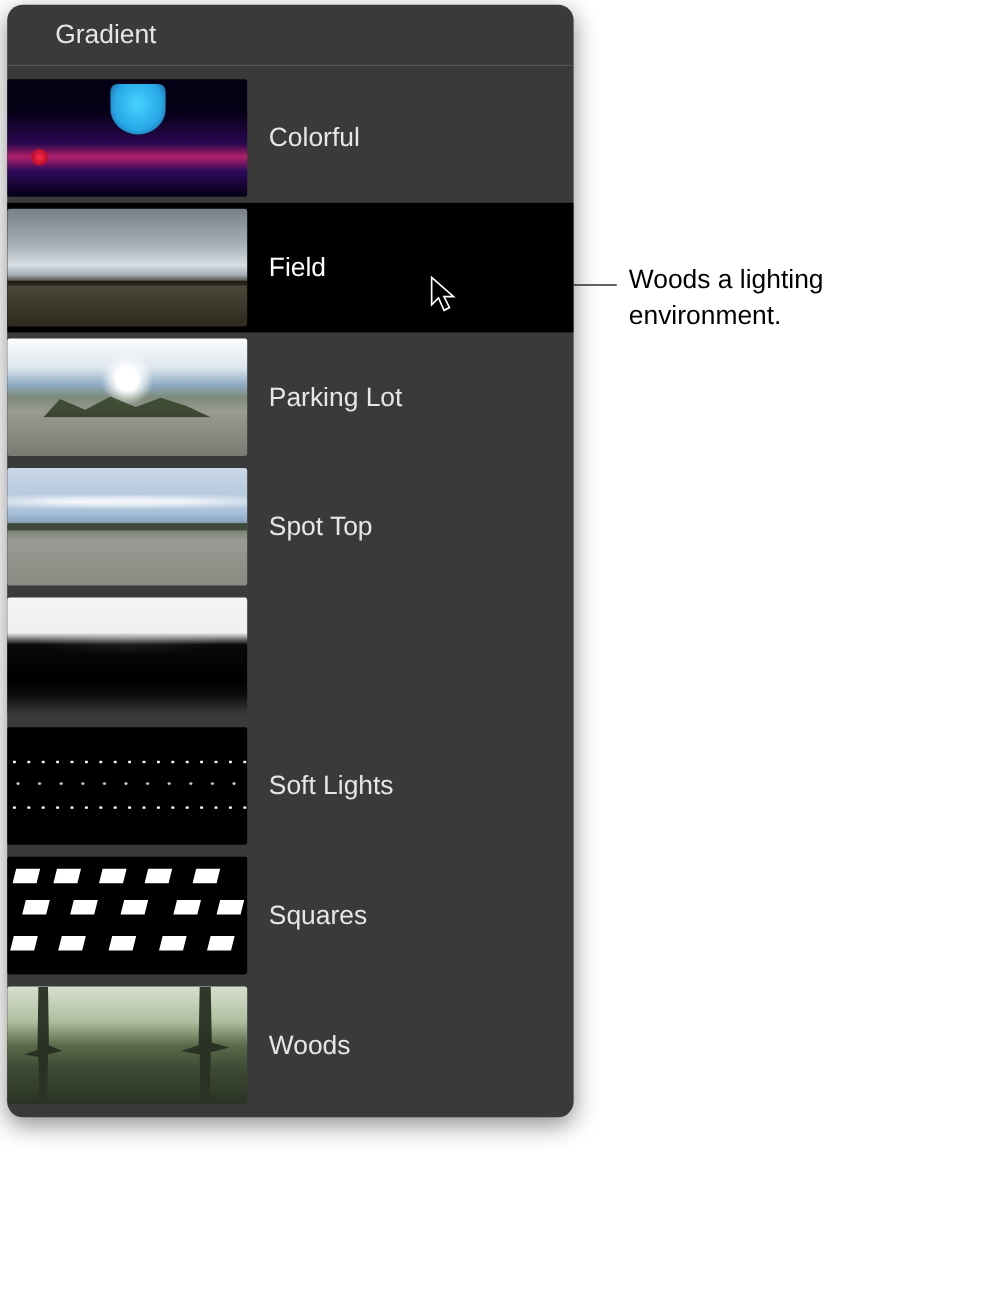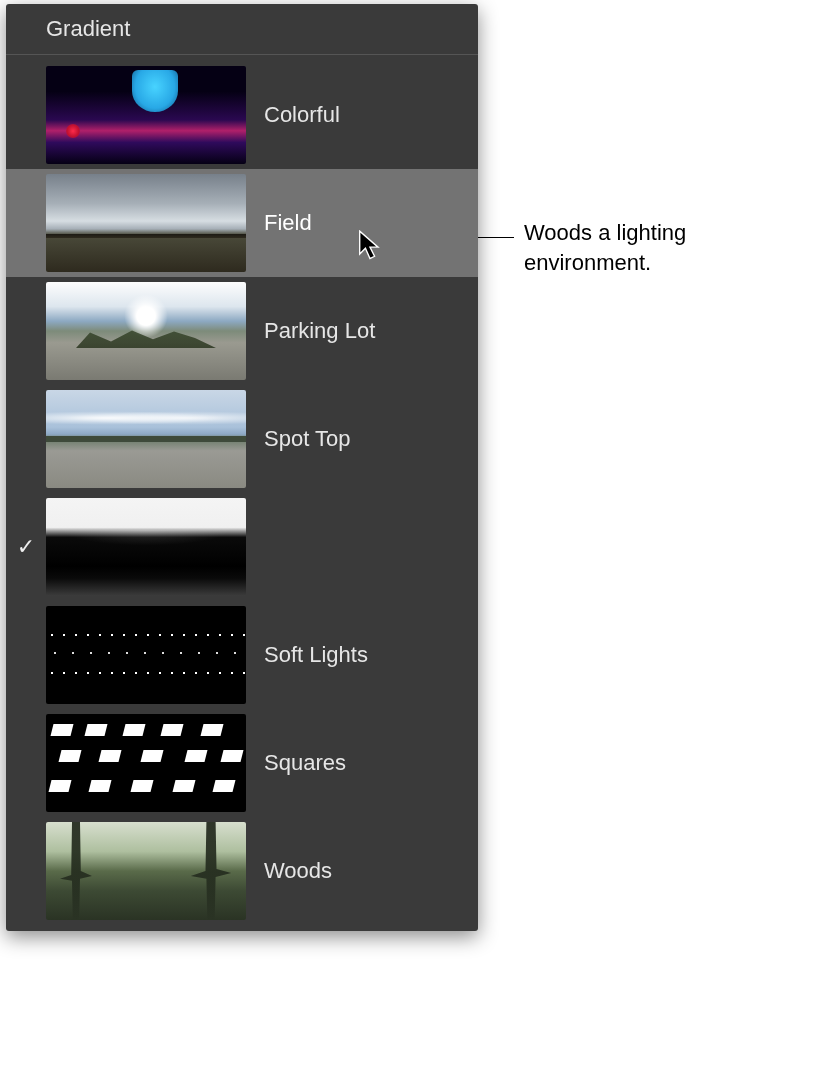--- a/index.html
+++ b/index.html
@@ -7,42 +7,41 @@
       font-family: -apple-system, "Helvetica Neue", Arial, sans-serif;
       background:#fff;
       width:827px; height:1077px;
       position:relative;
     }
     .panel {
       position:absolute;
       left:6px; top:4px;
       width:472px;
       background:#3a3a3a;
-      border-radius:3px;
+      border-radius:13px;
       padding-bottom:6px;
       box-shadow:0 6px 20px rgba(0,0,0,.45);
       overflow:hidden;
     }
     .panel-header {
       color:#e6e6e6;
       font-size:22px;
       padding:12px 0 12px 40px;
       border-bottom:1px solid #555;
       font-weight:400;
     }
     .list { }
     .row {
       display:flex;
       align-items:center;
       height:108px;
-      padding-left:40px;
       position:relative;
     }
     .row.first { margin-top:6px; }
-    .row.selected { background:#737373; }
+    .row.selected { background:#000000; }
     .check {
       position:absolute;
       left:10px;
       top:50%; transform:translateY(-50%);
       color:#eee; font-size:22px;
       width:20px; text-align:center;
     }
     .thumb {
       width:200px; height:98px;
       background:#000;

